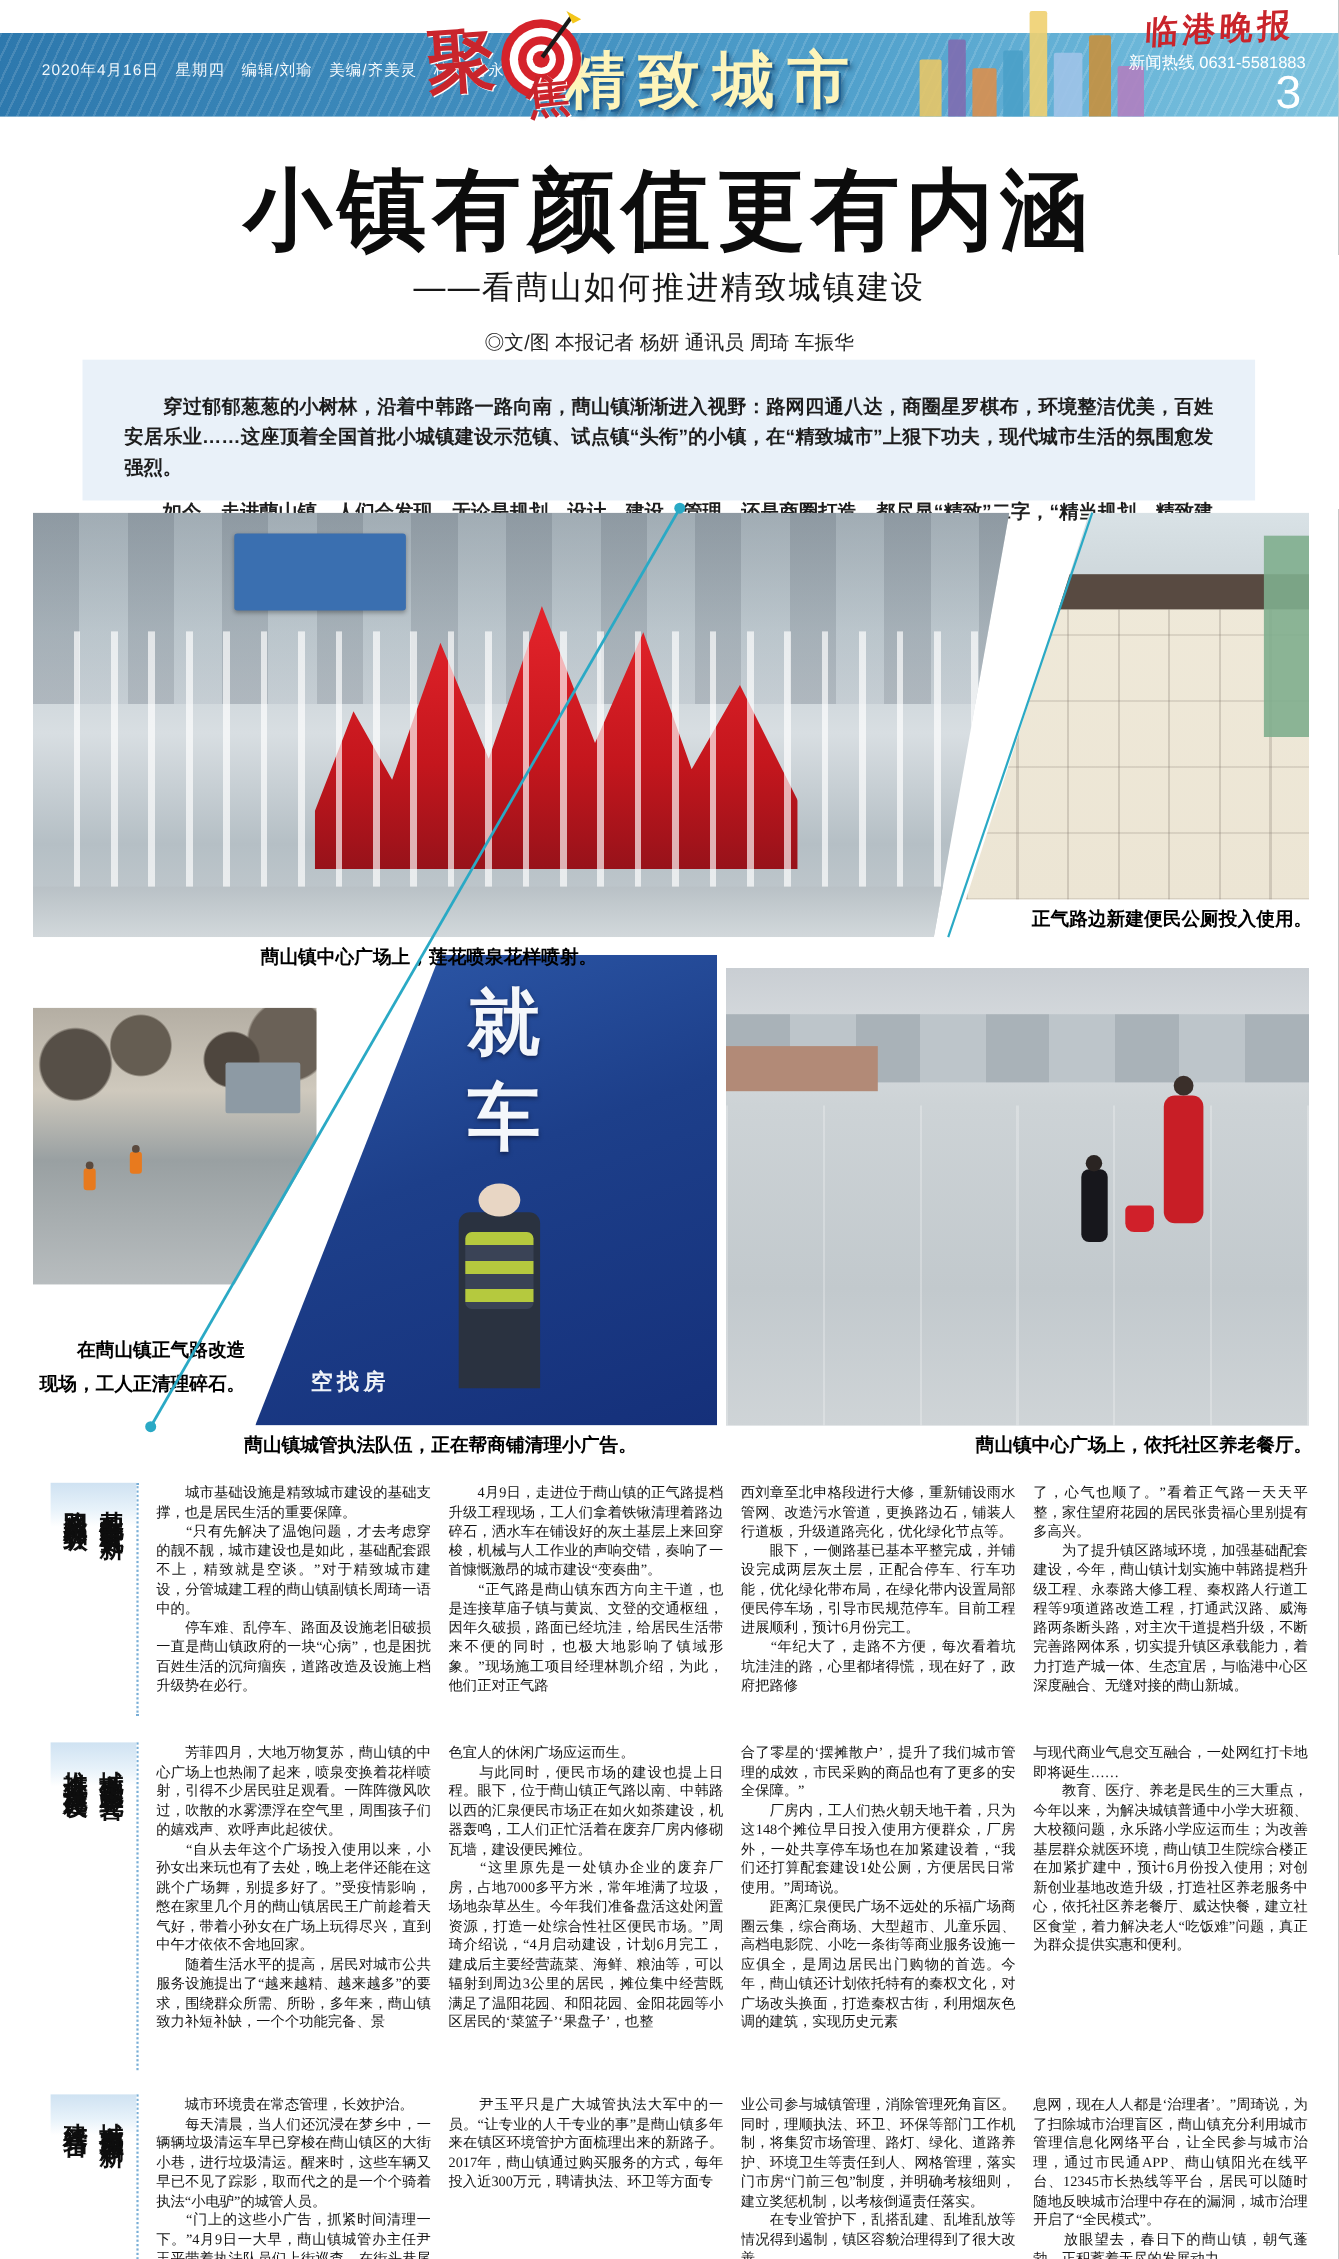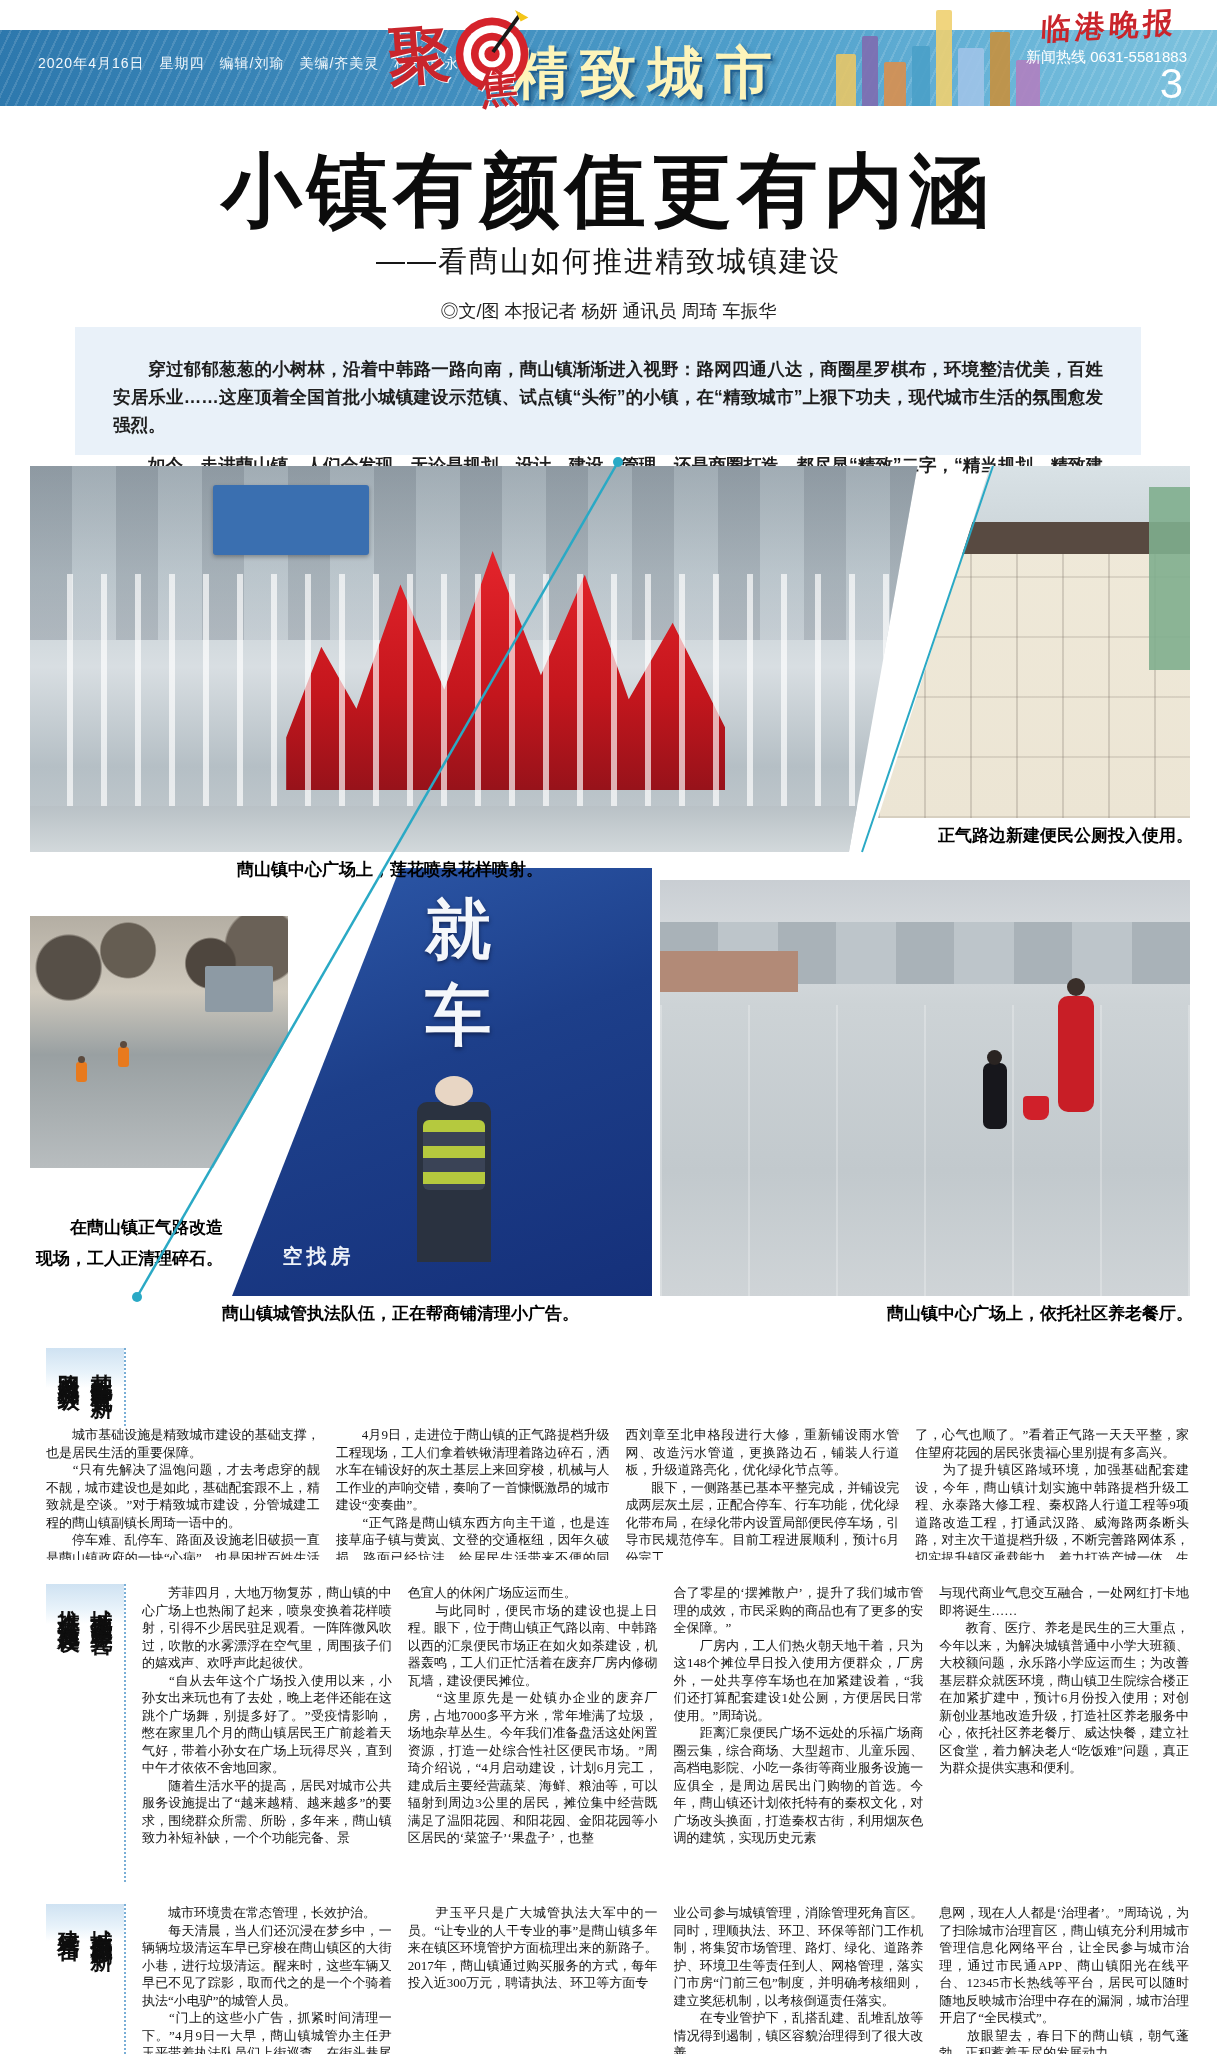--- a/index.html
+++ b/index.html
@@ -112,21 +112,21 @@
   .band{position:absolute;left:46px;width:1143px;display:flex;}
   .rail{width:78px;flex:0 0 78px;border-right:2px dotted #79aed6;position:relative;margin-right:16px;}
   .rail-title{writing-mode:vertical-rl;font-size:22px;font-weight:800;letter-spacing:3px;color:#0e0e0e;
     background:linear-gradient(180deg,#cfe2f2 0%,#e7f2fa 60%,rgba(255,255,255,0) 100%);
     padding:8px 5px;line-height:1.35;}
   .rail-title span{display:block;margin:0 3px;}
   .cols{flex:1;display:flex;gap:16px;overflow:hidden;}
   .col{flex:1;font-family:"Liberation Serif","DejaVu Serif",serif;font-size:13px;line-height:17.5px;
     text-align:justify;color:#141414;overflow:hidden;}
   .col p{margin:0;}
-  .band-1{top:1348px;height:212px;flex-direction:column;}
+  .band-1{top:1348px;height:212px;}
   .band-2{top:1584px;height:298px;}
   .band-3{top:1904px;height:150px;}
 </style>
 </head>
 <body>
 
 <div class="page">
 
   <div class="topbar"></div>
   <div class="dateline">2020年4月16日　星期四　编辑/刘瑜　美编/齐美灵　校对/肖永政</div>

